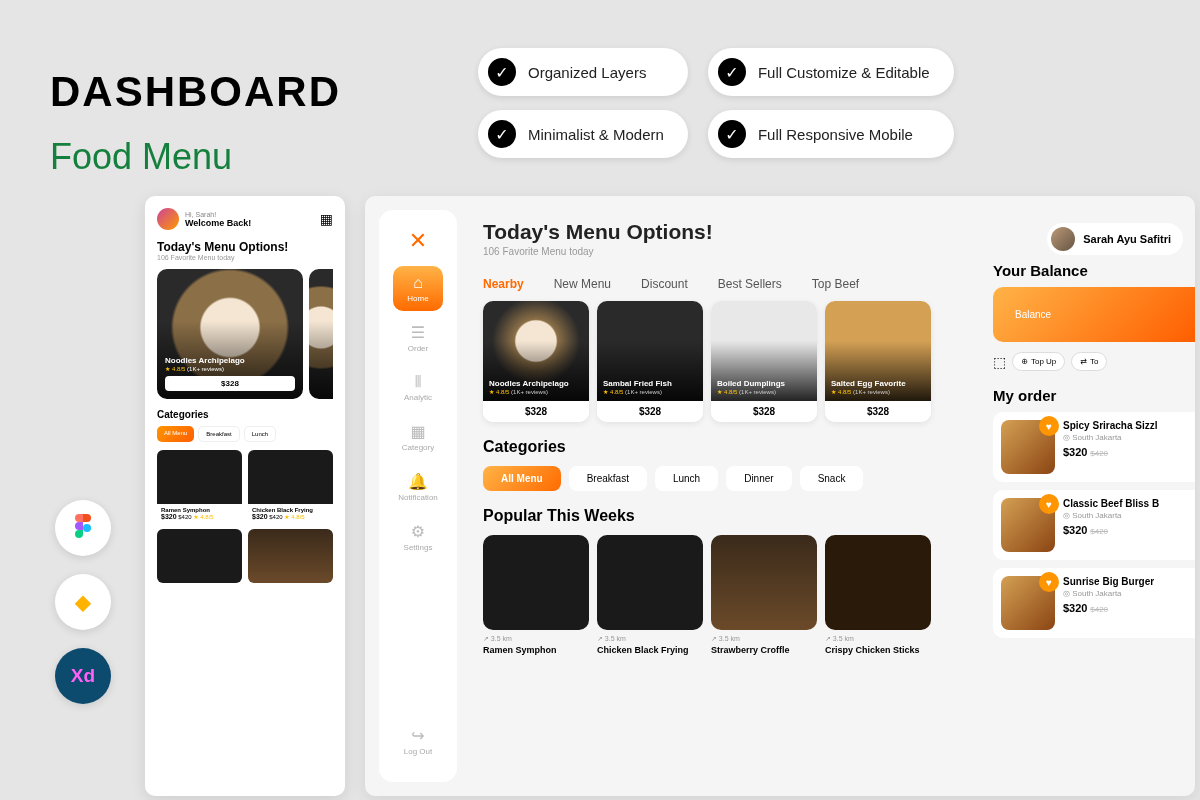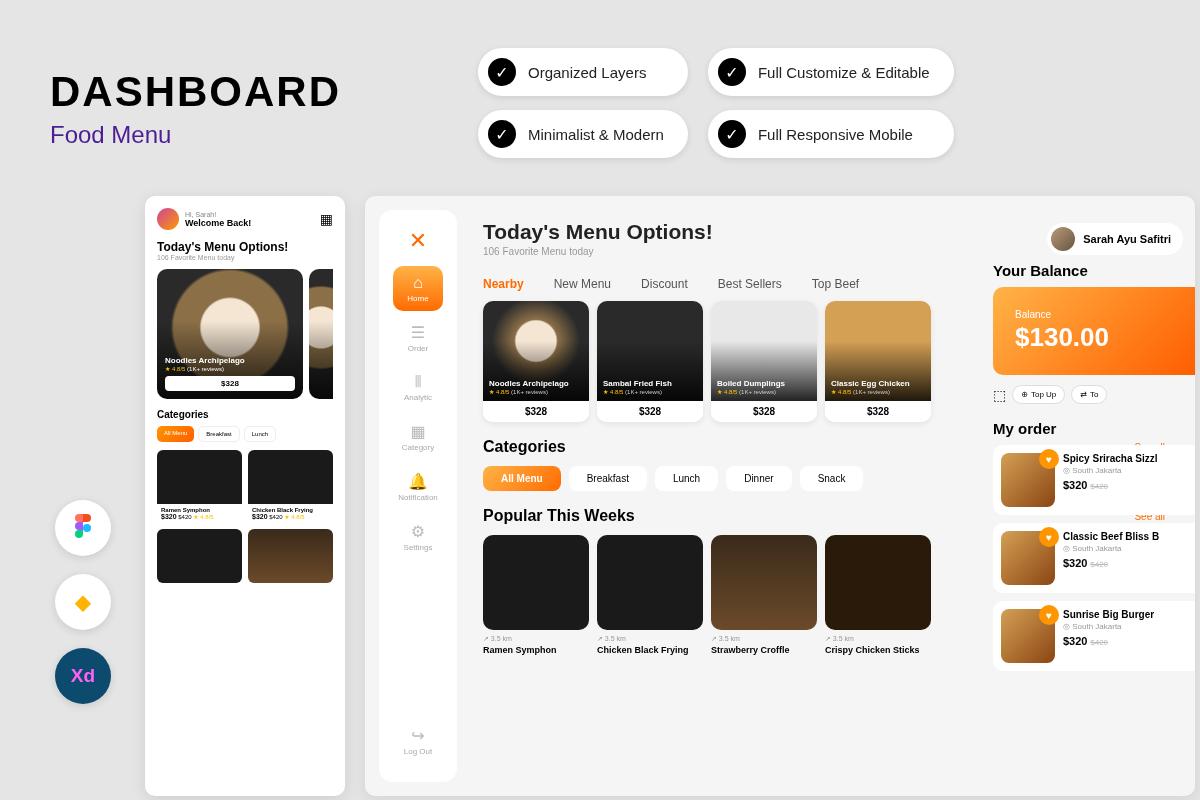--- a/index.html
+++ b/index.html
@@ -1,19 +1,19 @@
 <!DOCTYPE html>
 <html><head>
 <meta charset="utf-8">
 <style>
 *{margin:0;padding:0;box-sizing:border-box;font-family:'Segoe UI',Arial,sans-serif}
 body{width:1200px;height:800px;background:#e5e5e5;overflow:hidden;position:relative}
 .promo-header{position:absolute;top:68px;left:50px}
 .promo-title{font-size:42px;font-weight:900;letter-spacing:2px;color:#000}
-.promo-sub{font-size:24px;color:#4c1d95;margin-top:5px}
+.promo-sub{font-size:36px;color:#15803d;margin-top:20px}
 .feature-pills{position:absolute;top:48px;left:478px;display:grid;grid-template-columns:auto auto;gap:14px 20px}
 .pill{background:#fff;border-radius:28px;padding:10px 24px 10px 10px;display:flex;align-items:center;gap:12px;box-shadow:0 2px 6px rgba(0,0,0,0.1)}
 .pill .check{width:28px;height:28px;border-radius:50%;background:#000;display:flex;align-items:center;justify-content:center;color:#fff;font-size:16px}
 .pill span{font-size:15px;color:#222}
 .tool-icons{position:absolute;left:55px;top:500px;display:flex;flex-direction:column;gap:18px}
 .tool-icons .ti{width:56px;height:56px;border-radius:50%;background:#fff;display:flex;align-items:center;justify-content:center;box-shadow:0 2px 8px rgba(0,0,0,0.12);font-size:20px;font-weight:bold}
 .ti.figma{background:#fff}
 .ti.sketch{color:#fdb300}
 .ti.xd{background:#0c4a6e;color:#ff61f6;font-size:19px}
 .mobile{position:absolute;left:145px;top:196px;width:200px;height:600px;background:#fff;border-radius:10px;padding:12px;box-shadow:0 4px 16px rgba(0,0,0,0.1);overflow:hidden}
@@ -252,21 +252,21 @@
         </div>
       <div class="card">
           <div class="cimg" style="background:linear-gradient(180deg,rgba(0,0,0,0) 40%,rgba(0,0,0,0.85)),#e8e8e8">
             <div class="cn">Boiled Dumplings</div>
             <div class="cr">★ <span>4.8/5</span> <em>(1K+ reviews)</em></div>
           </div>
           <div class="cp">$328</div>
         </div>
       <div class="card">
           <div class="cimg" style="background:linear-gradient(180deg,rgba(0,0,0,0) 40%,rgba(0,0,0,0.85)),#d4a054">
-            <div class="cn">Classic Egg Chicken</div>
+            <div class="cn">Salted Egg Favorite</div>
             <div class="cr">★ <span>4.8/5</span> <em>(1K+ reviews)</em></div>
           </div>
           <div class="cp">$328</div>
         </div>
     </div>
 
     <div class="sect-head">
       <h3>Categories</h3>
       <div class="seeall">See all</div>
     </div>
@@ -303,21 +303,20 @@
           <div class="pdist">↗ 3.5 km</div>
           <div class="pn">Crispy Chicken Sticks</div>
         </div>
     </div>
   </div>
 
   <div class="right-panel">
     <h3>Your Balance</h3>
     <div class="balance">
       <div class="bl">Balance</div>
-      <div class="ba">$130.00</div>
     </div>
     <div class="bal-actions">
       <div class="barcode">⬚</div>
       <div class="bact">⊕ <span>Top Up</span></div>
       <div class="bact">⇄ <span>To</span></div>
     </div>
     <div class="myorder">
       <h3>My order</h3>
       <div class="order-card">
           <div class="oimg">

